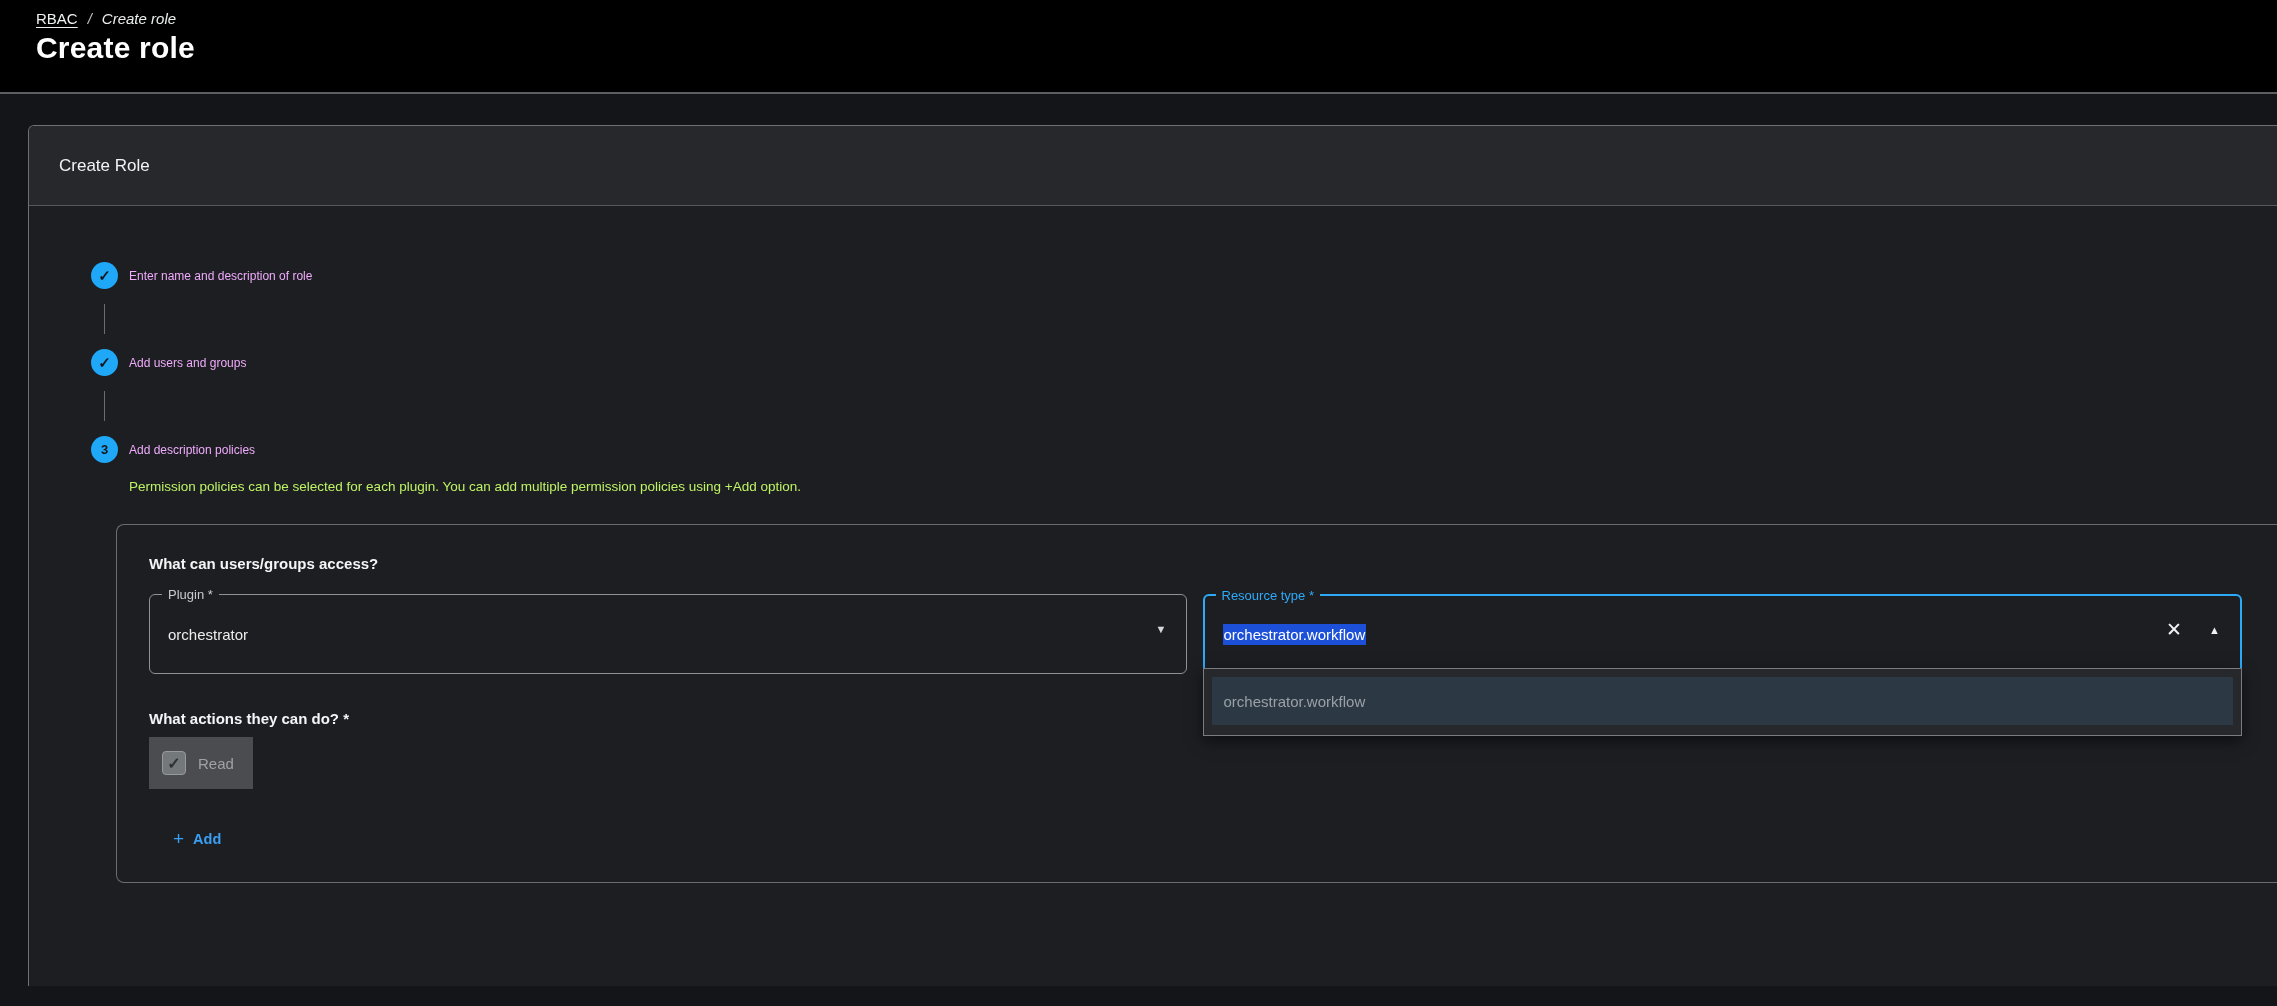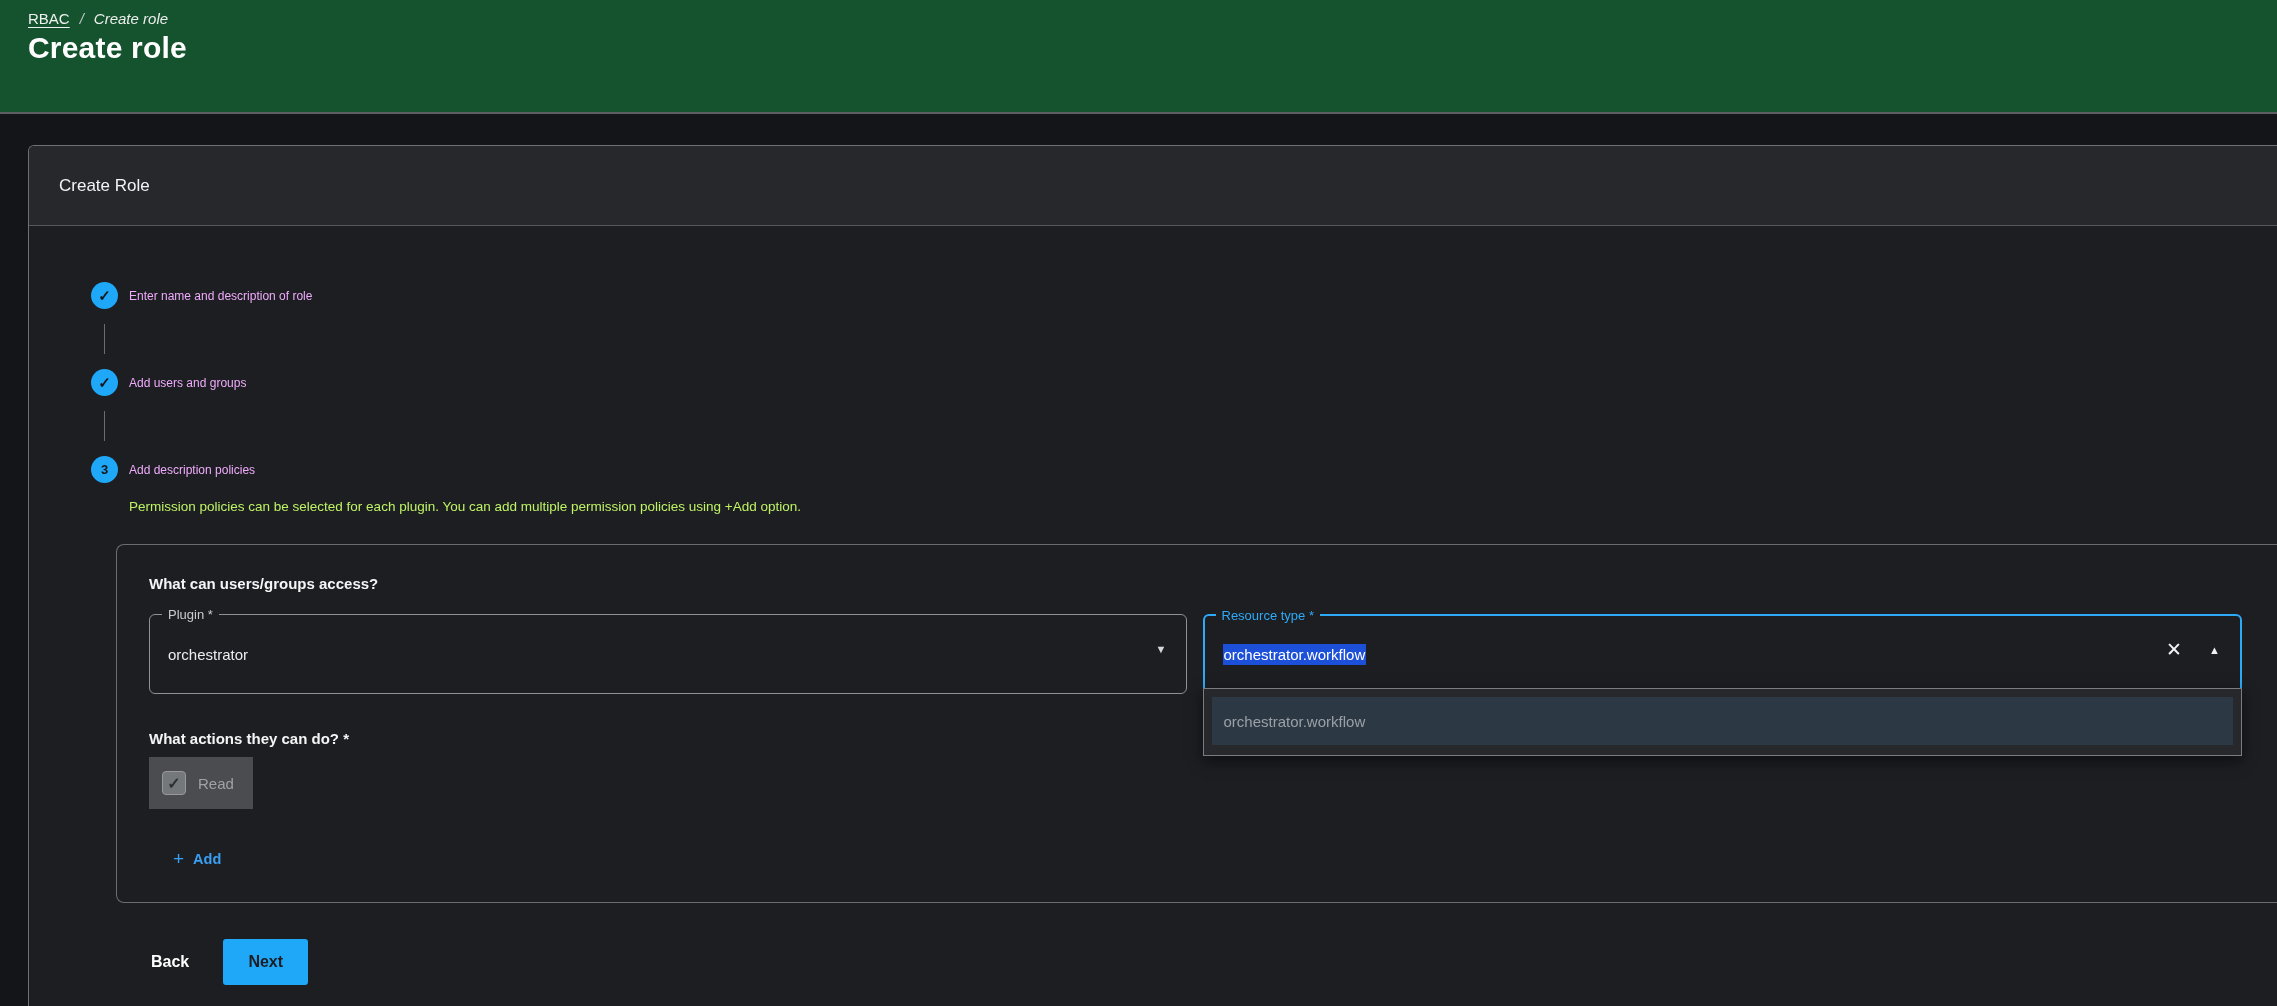--- a/index.html
+++ b/index.html
@@ -5,21 +5,21 @@
   * { margin:0; padding:0; box-sizing:border-box; }
   html,body { width:2277px; height:1006px; overflow:hidden; }
   body {
     background:#131519;
     font-family:"Liberation Sans", sans-serif;
     color:#e8e9ea;
     -webkit-font-smoothing:antialiased;
   }
 
   
-  .page-header { height:114px; padding:10px 0 0 28px; border-bottom:2px solid #5c5e62; background:#14532d; }
+  .page-header { height:94px; padding:10px 0 0 36px; border-bottom:2px solid #5c5e62; background:#000000; }
   .breadcrumb { font-size:15px; display:flex; gap:10px; align-items:center; color:#e2e3e5; }
   .breadcrumb a { color:#f0f1f2; text-decoration:underline; text-underline-offset:3px; cursor:pointer; }
   .breadcrumb .sep { color:#c3c4c6; font-style:italic; }
   .breadcrumb .current { font-style:italic; color:#eceded; }
   .page-title { margin-top:4px; font-size:30px; font-weight:bold; letter-spacing:.2px; color:#ffffff; }
 
   
   .content-card {
     margin:31px 0 0 28px;
     border:1px solid #6e7074; border-right:none; border-bottom:none;
@@ -179,19 +179,15 @@
         <span class="checkbox">✓</span>
         <span class="read-label">Read</span>
       </div>
 
       <button class="add-btn">
         <span class="plus">+</span>
         <span>Add</span>
       </button>
     </div>
 
-    <div class="footer">
-      <button class="btn btn-back">Back</button>
-      <button class="btn btn-next">Next</button>
-    </div>
 
   </div>
 </div>
 
 </body></html>

